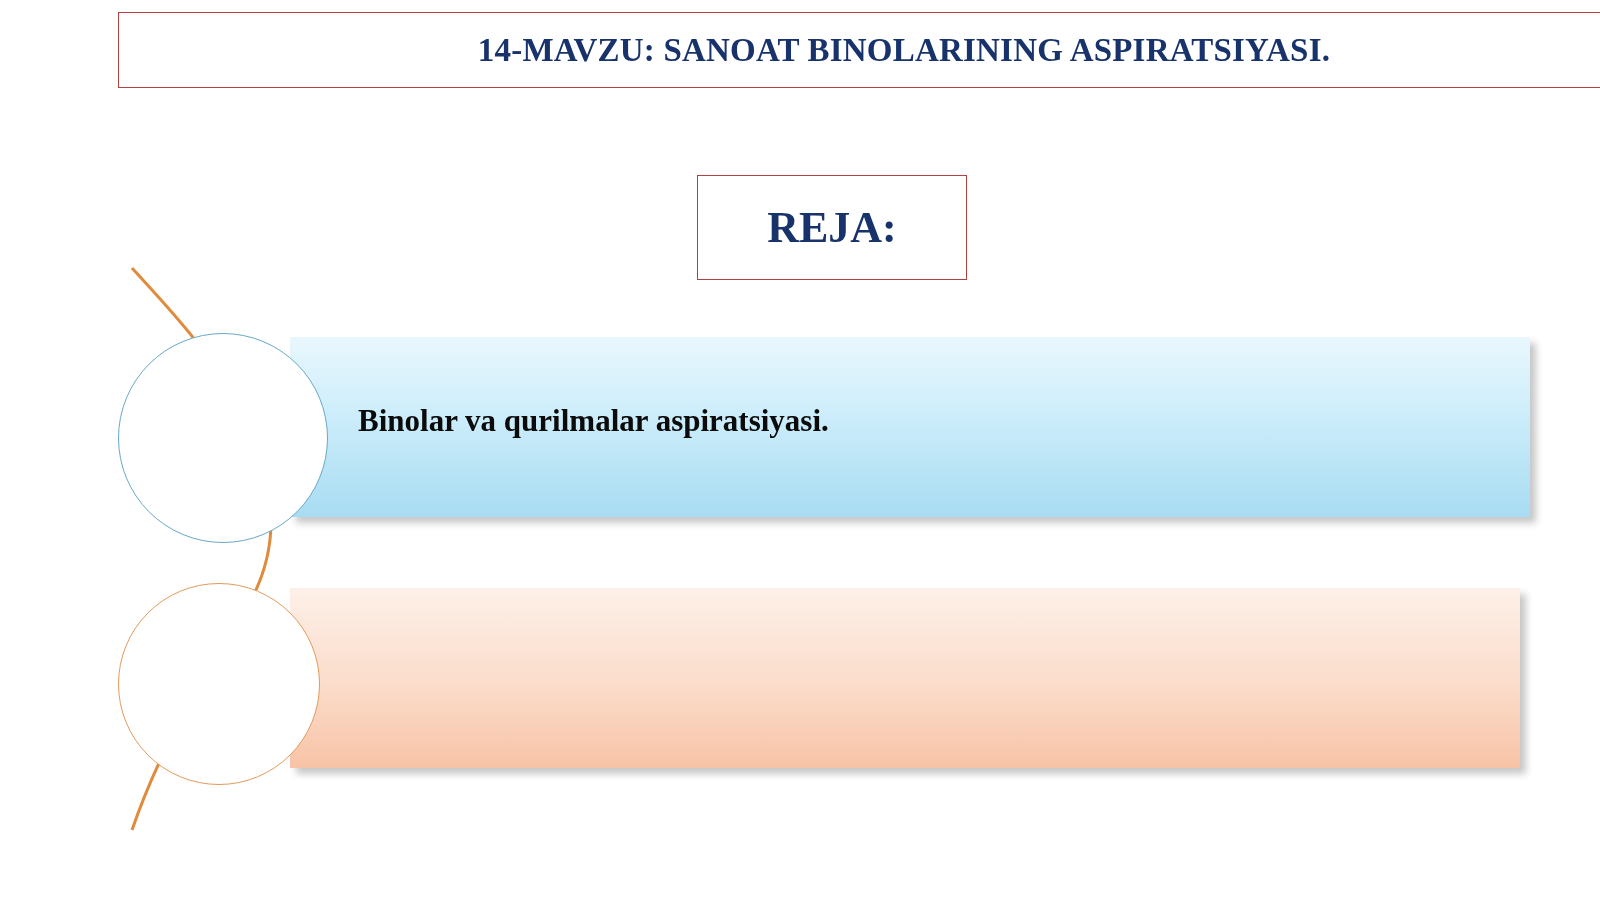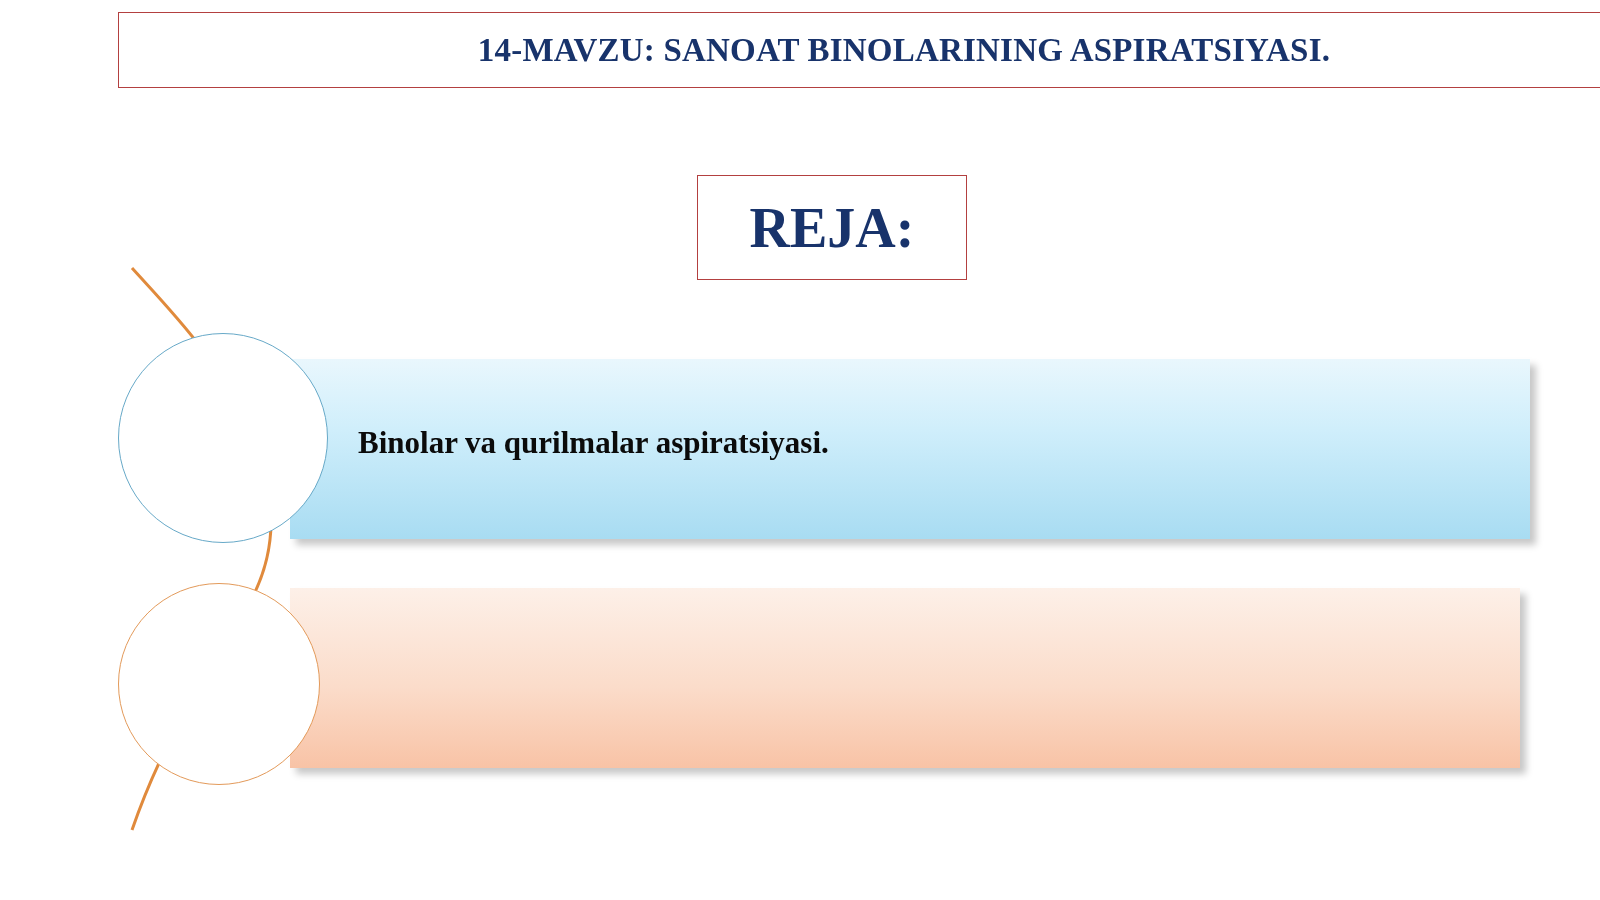--- a/index.html
+++ b/index.html
@@ -46,21 +46,21 @@
     height: 105px;
     border: 1px solid #b34040;
     box-sizing: border-box;
     display: flex;
     align-items: center;
     justify-content: center;
   }
   .reja-text {
     font-family: "Liberation Serif", serif;
     font-weight: bold;
-    font-size: 56px;
+    font-size: 44px;
     color: #18336b;
     line-height: 1;
   }
 
   
   .deco-svg {
     position: absolute;
     left: 100px;
     top: 250px;
     width: 280px;
@@ -95,21 +95,21 @@
   .circle {
     position: absolute;
     border-radius: 50%;
     background: #ffffff;
     box-sizing: border-box;
   }
   .circle-blue { border: 1px solid #67a9c8; }
   .circle-peach { border: 1px solid #e39a5a; }
 
   
-  .item1 { left: 290px; top: 337px; width: 1240px; height: 180px; margin-top: 22px; }
+  .item1 { left: 290px; top: 337px; width: 1240px; height: 180px; }
   .item1 .item-bar { width: 1240px; height: 180px; }
   .item1 .item-text { left: 68px; top: 66px; }
   .circle1 { left: 118px; top: 333px; width: 210px; height: 210px; }
 
   
   .item2 { left: 290px; top: 588px; width: 1230px; height: 180px; }
   .item2 .item-bar { width: 1230px; height: 180px; }
   .item2 .item-text { left: 70px; top: 66px; }
   .circle2 { left: 118px; top: 583px; width: 202px; height: 202px; }
 </style>

